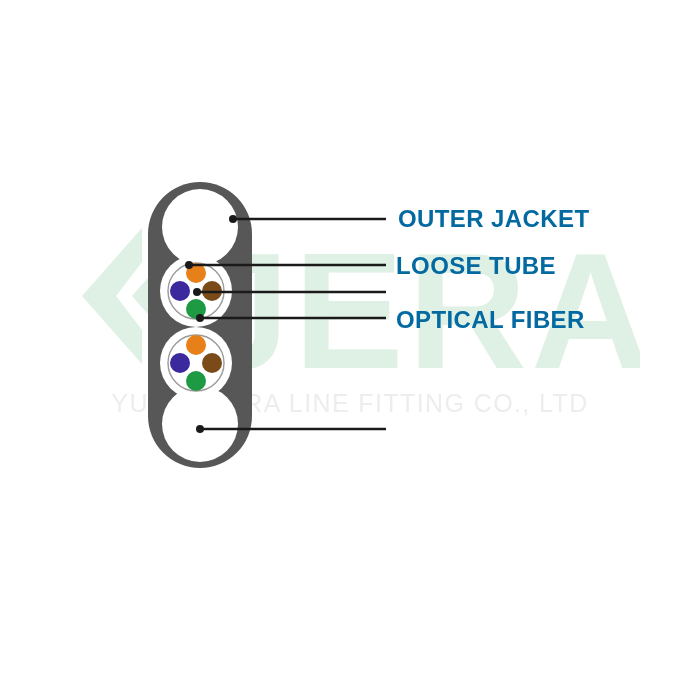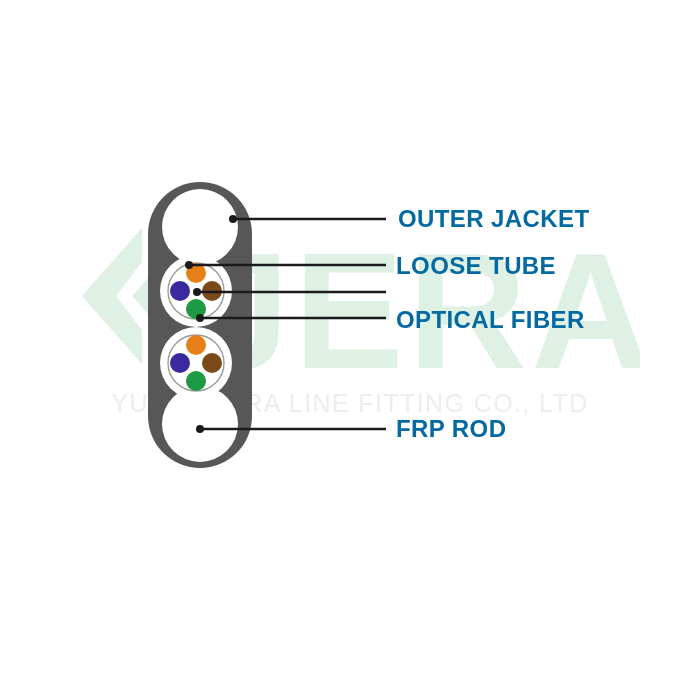--- a/index.html
+++ b/index.html
@@ -140,15 +140,14 @@
     </g>
   </svg>
 
   <div class="label-text" id="label-outer-jacket">OUTER JACKET</div>
 
   <div class="label-text" id="label-loose-tube">LOOSE TUBE</div>
 
 
   <div class="label-text" id="label-optical-fiber">OPTICAL FIBER</div>
 
-  <div class="label-text" id="label-frp-rod">FRP ROD</div>
 
 </div>
 
 </body></html>

